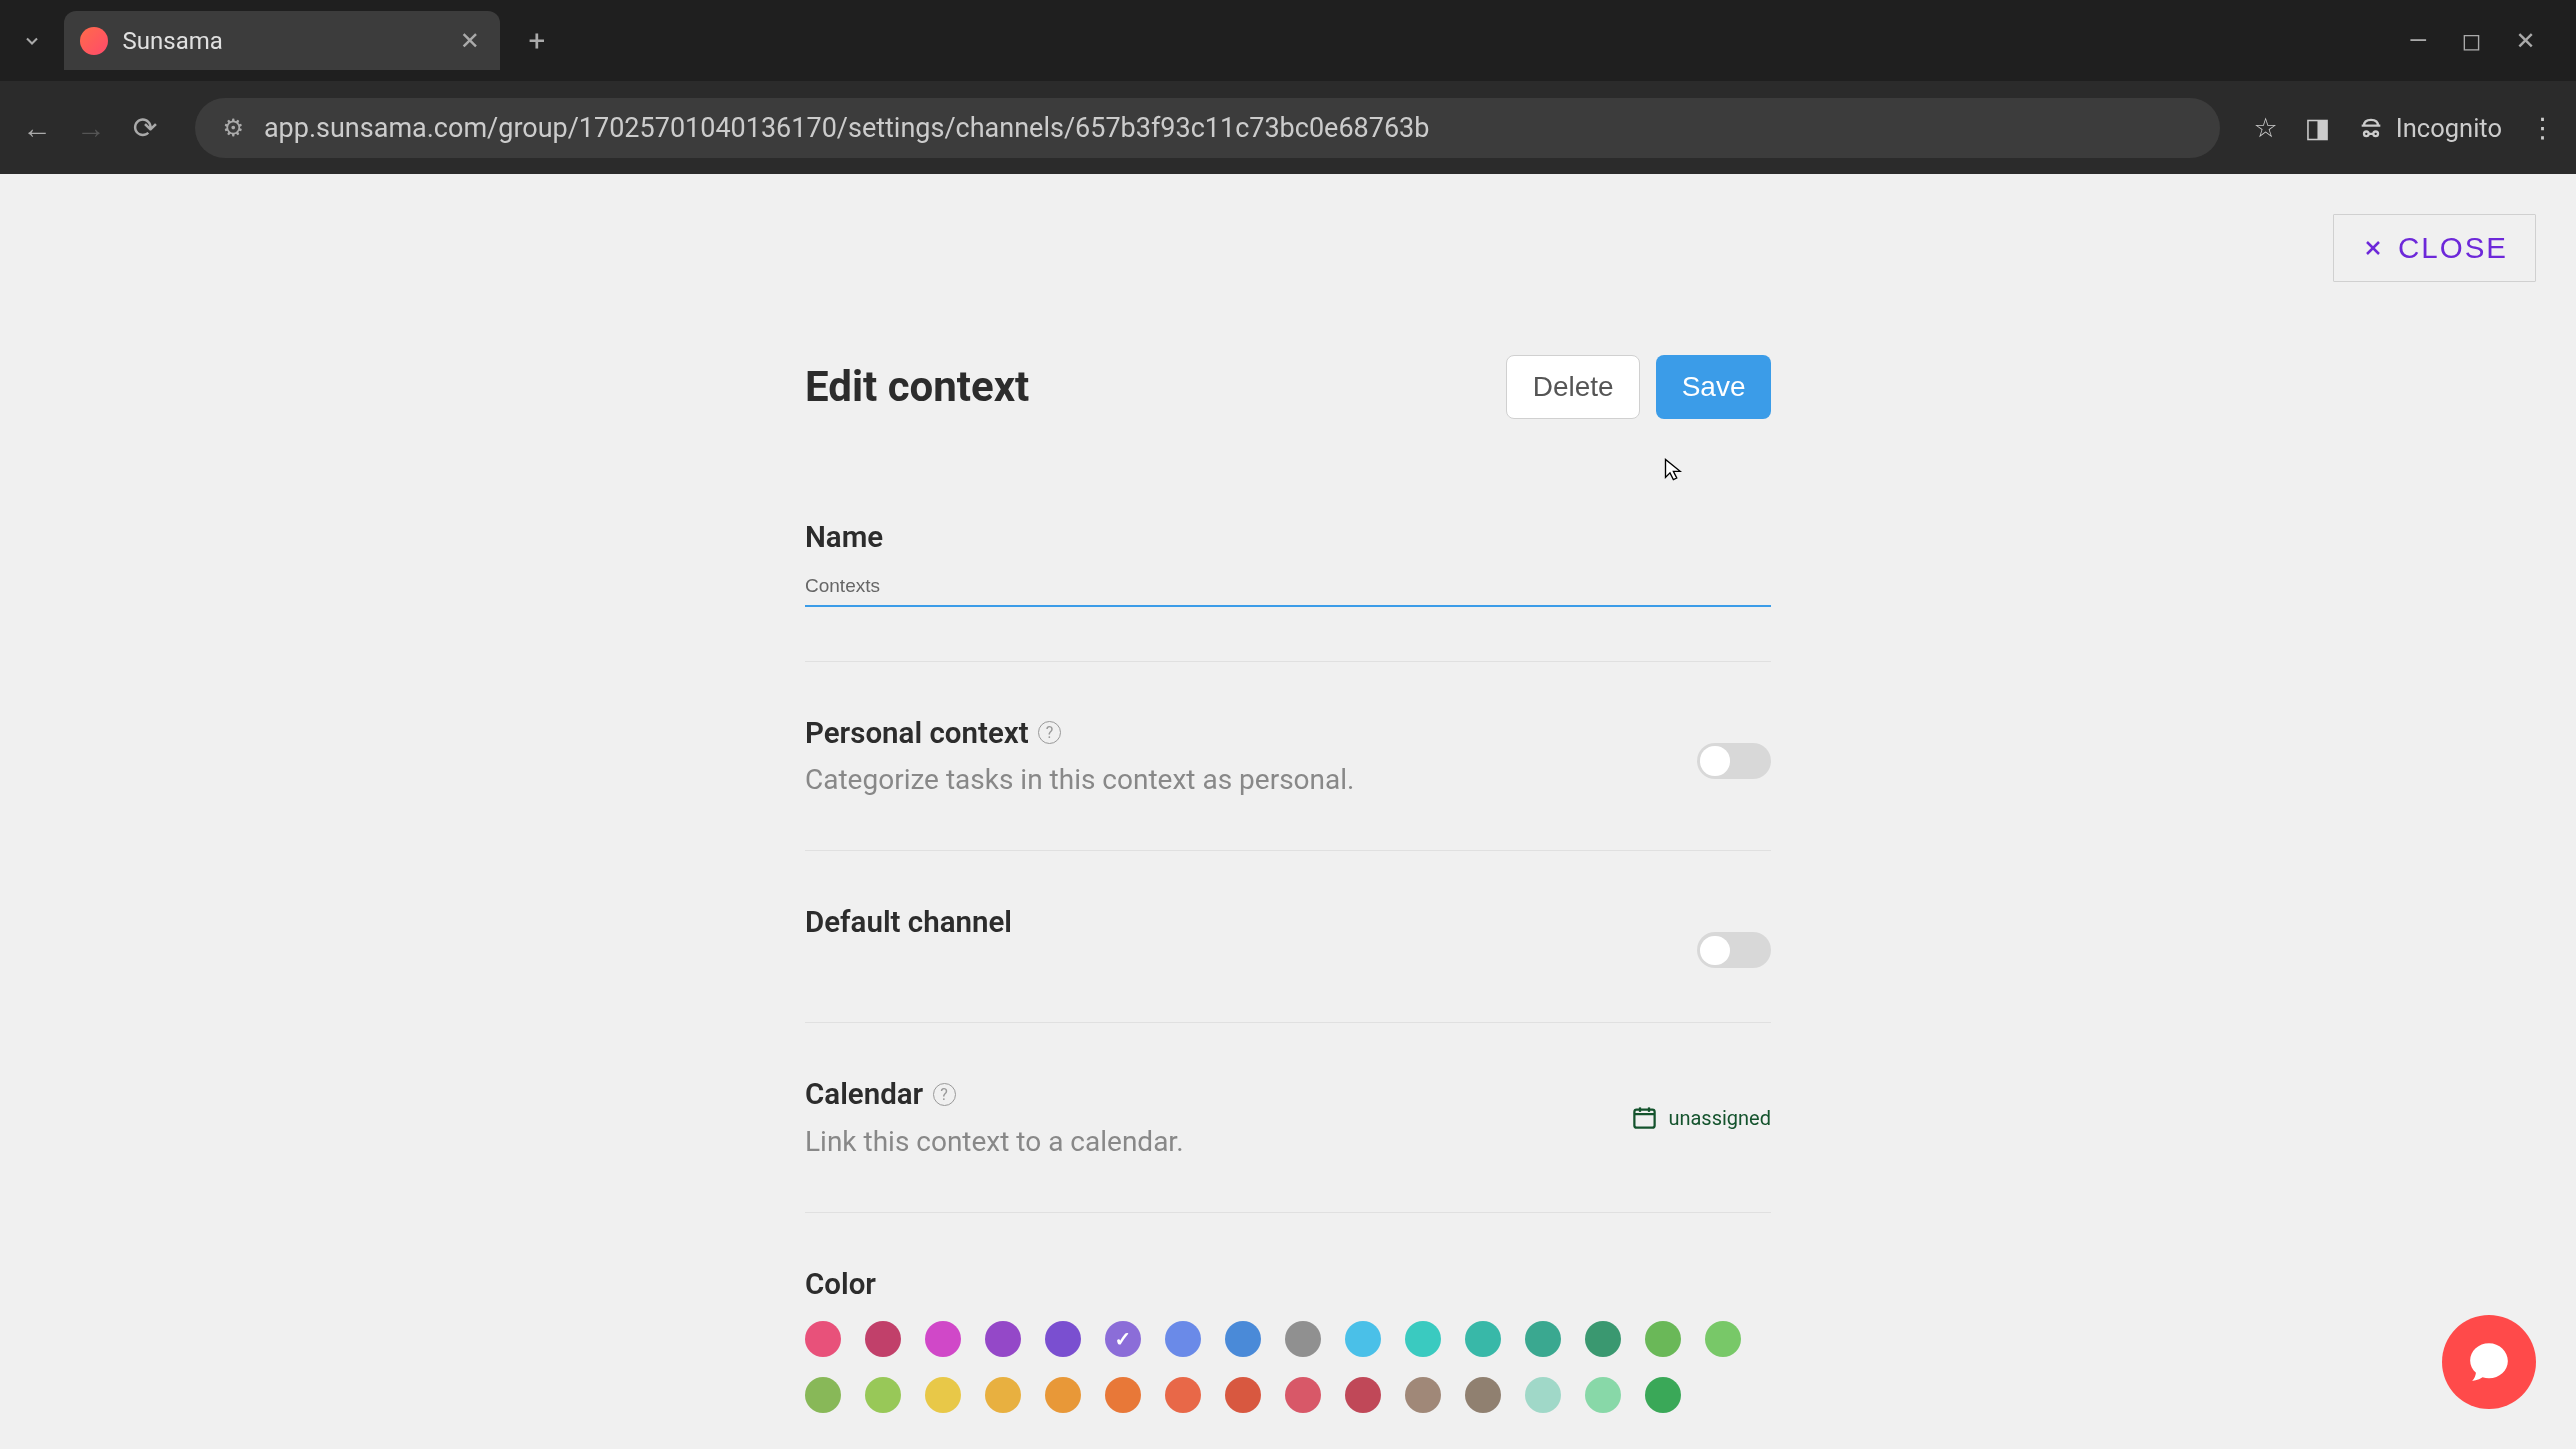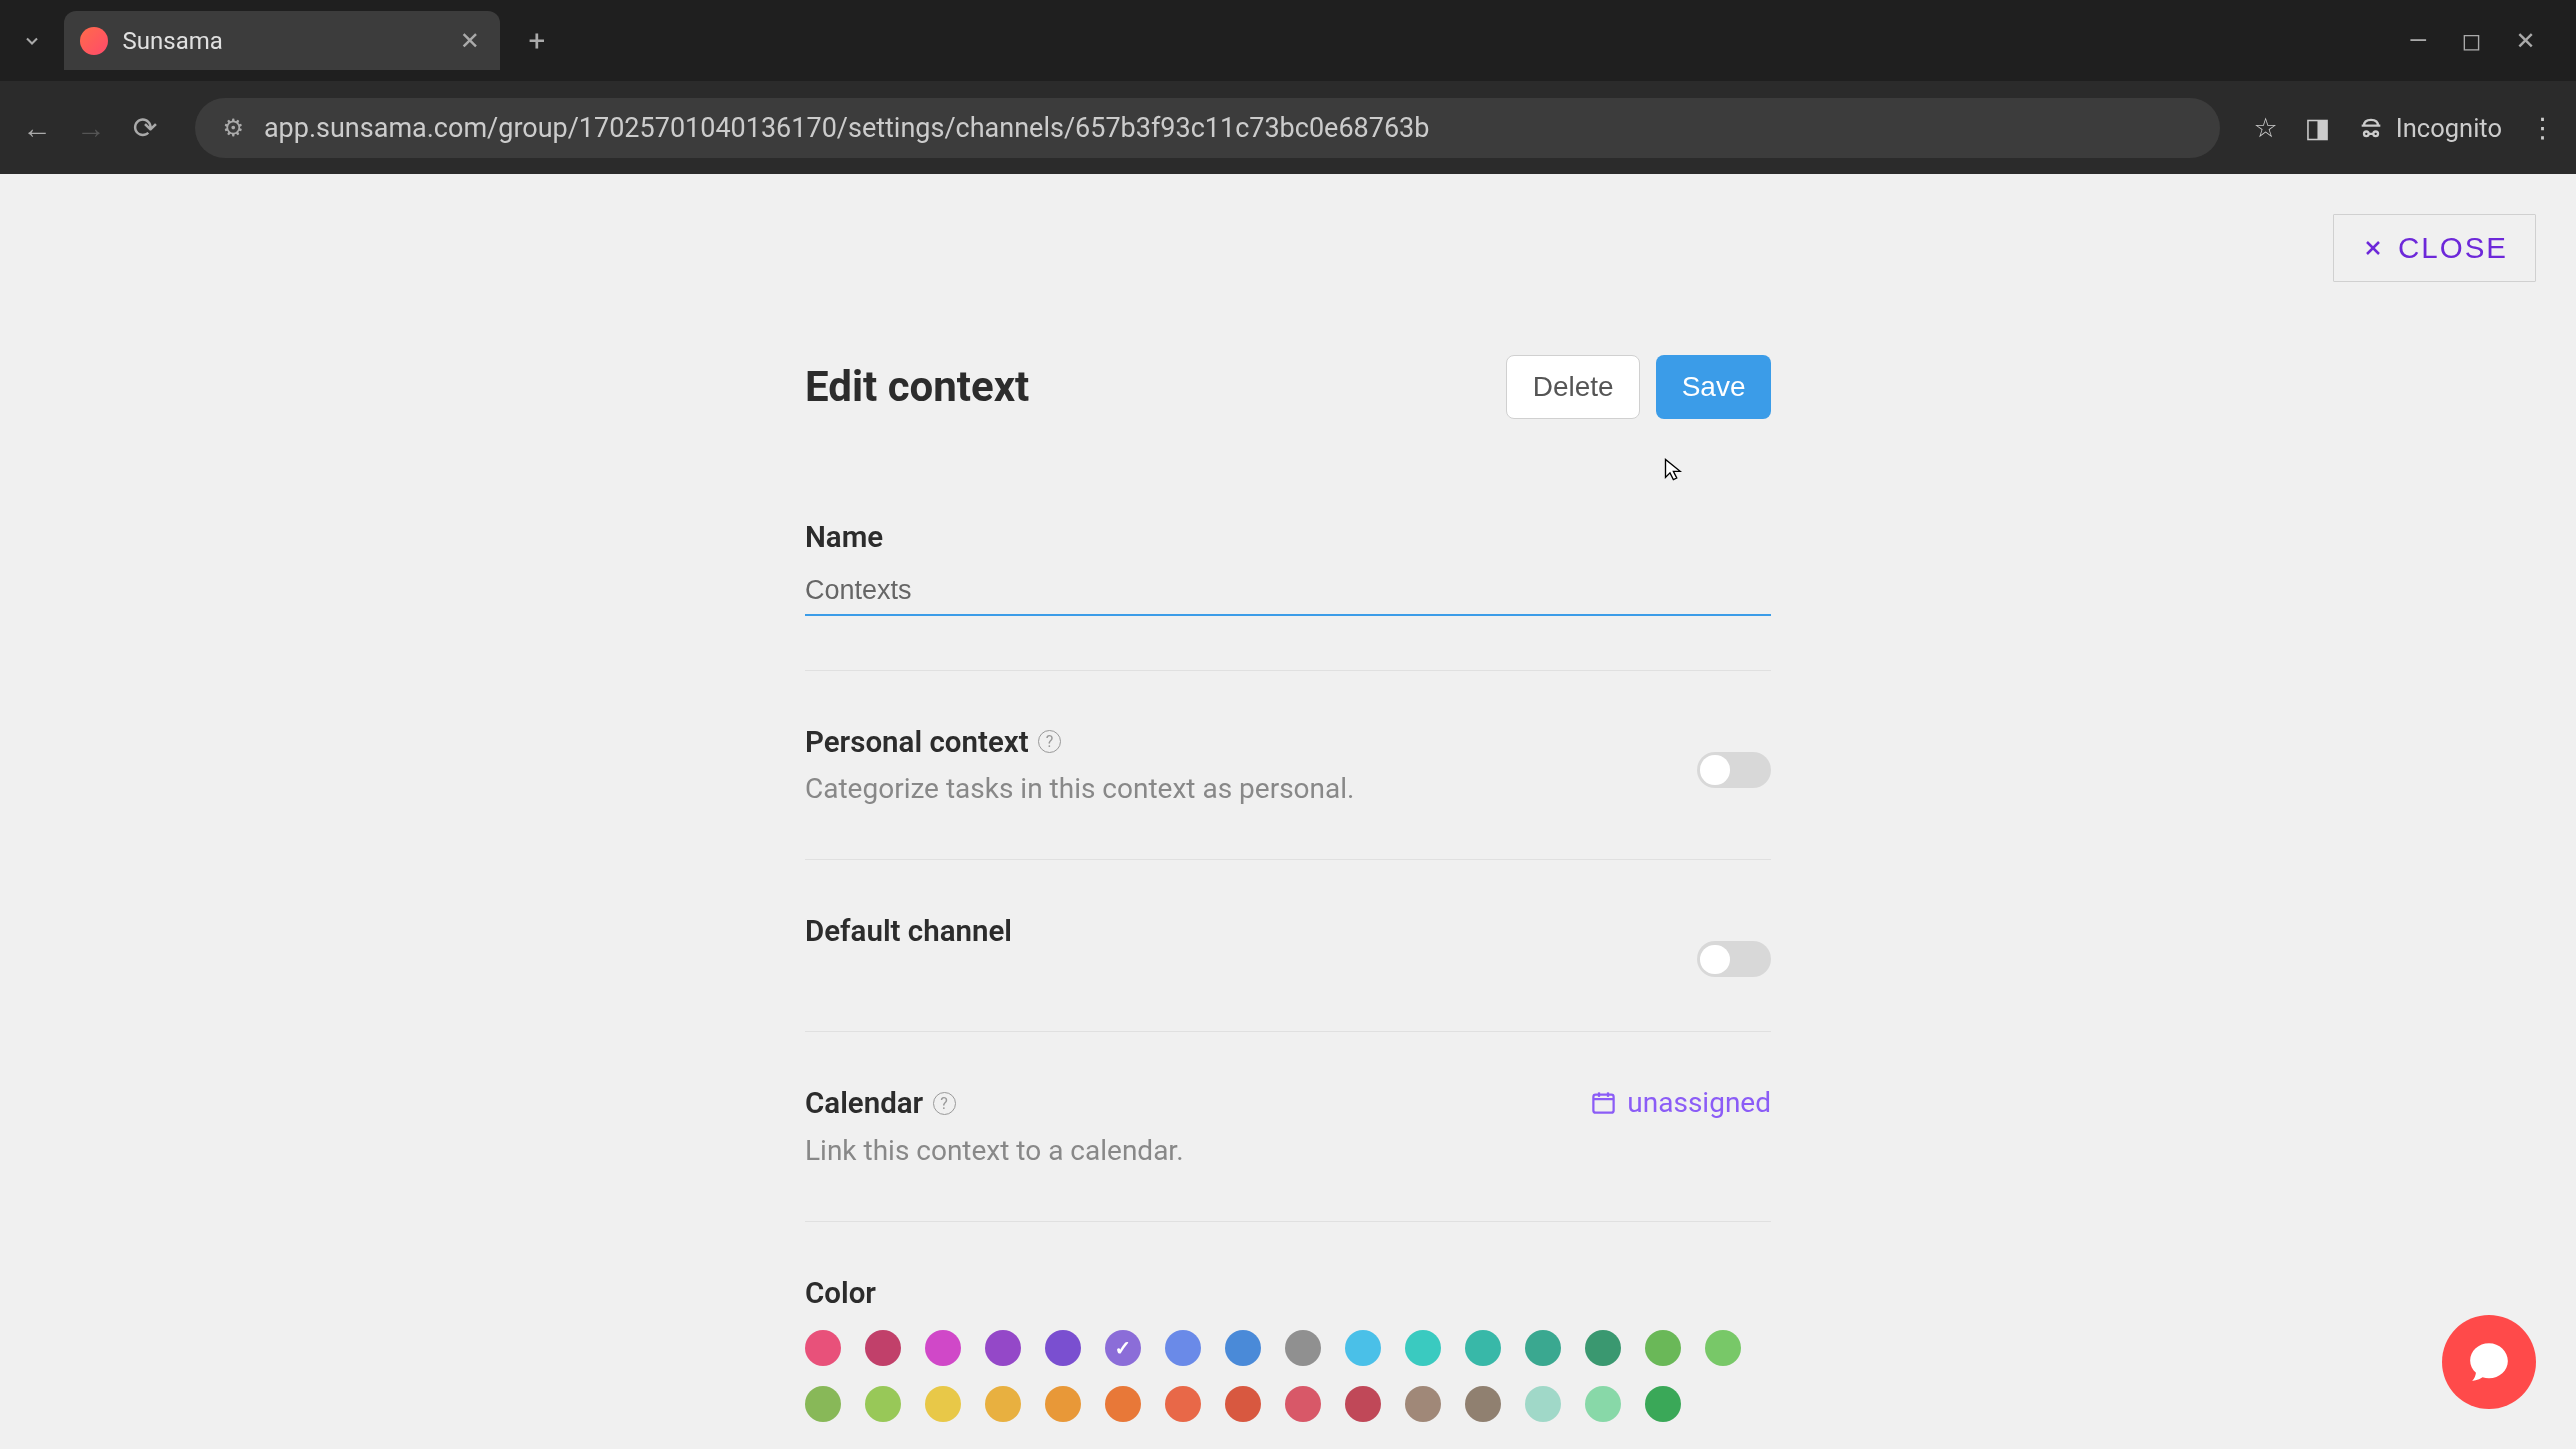--- a/index.html
+++ b/index.html
@@ -221,21 +221,21 @@
     .section-description {
       font-size: 28px;
       color: #888;
     }
     
     .name-input {
       width: 100%;
       border: none;
       border-bottom: 2px solid #3b9ce8;
       background: transparent;
-      font-size: 27px;
+      font-size: 19px;
       color: #666;
       padding: 8px 0;
       outline: none;
     }
     
     .toggle-row {
       display: flex;
       align-items: flex-start;
       justify-content: space-between;
     }
@@ -262,22 +262,23 @@
     
     .calendar-row {
       display: flex;
       align-items: flex-start;
       justify-content: space-between;
     }
     .calendar-value {
       display: flex;
       align-items: center;
       gap: 10.7px;
-      color: #8b5cf6;
-      font-size: 28px;
+      color: #14532d;
+      font-size: 20px;
+      margin-top: 27px;
     }
     .calendar-icon {
       width: 27px;
       height: 27px;
     }
     
     .color-swatches {
       display: flex;
       flex-wrap: wrap;
       gap: 24px;

